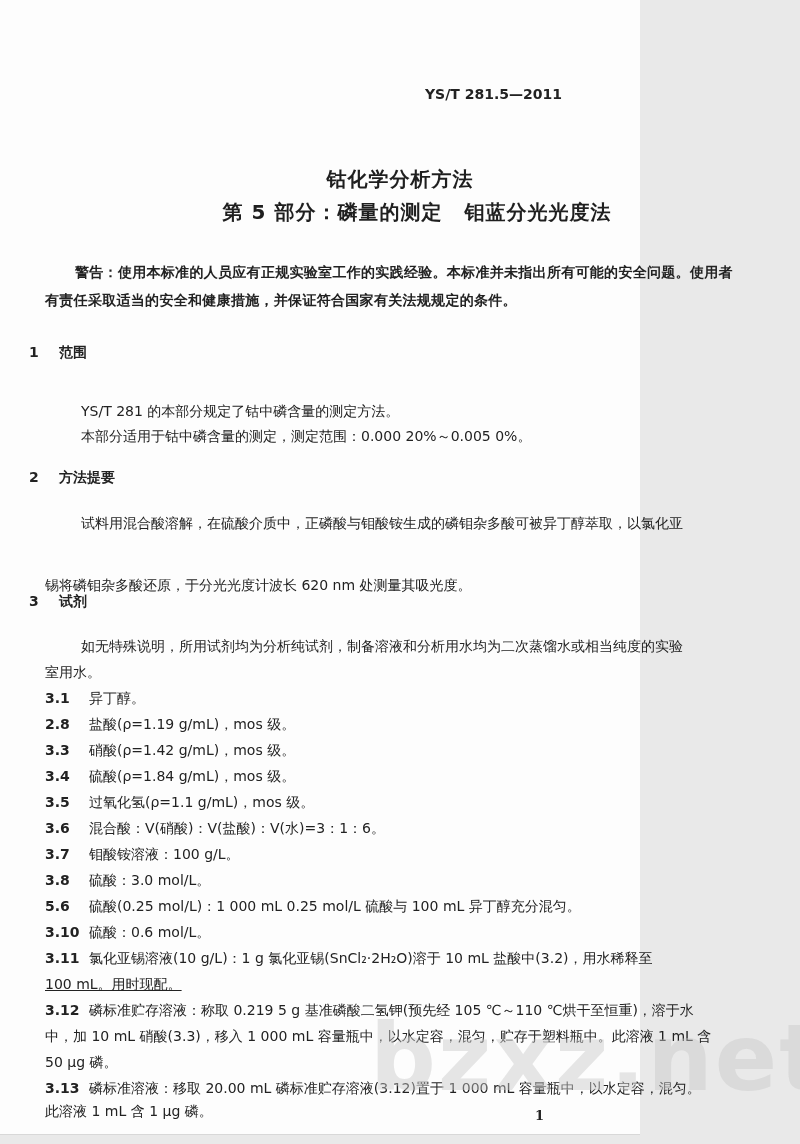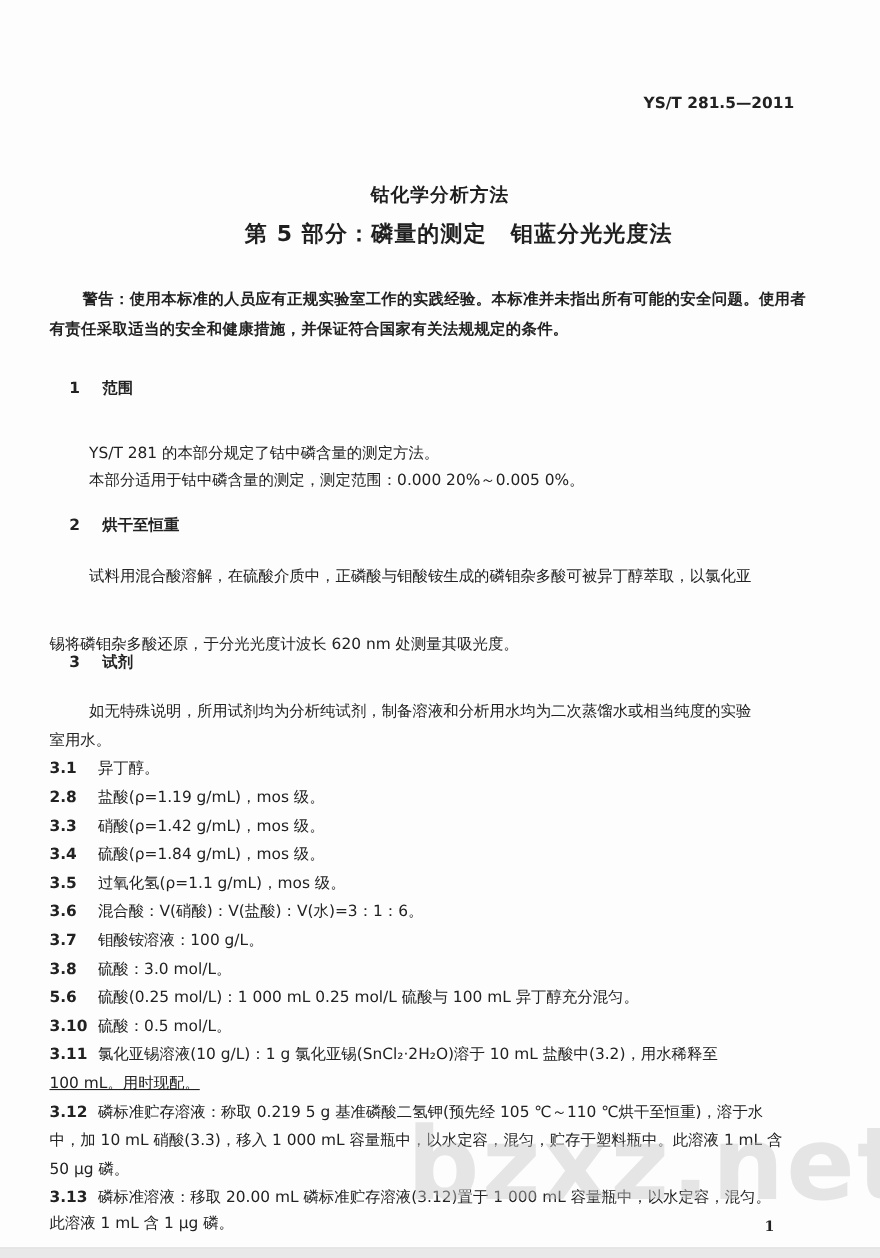--- a/index.html
+++ b/index.html
@@ -1,34 +1,34 @@
 <!DOCTYPE html>
 <html><head>
   <meta charset="utf-8">
   <style>
     html, body { margin: 0; padding: 0; }
     body {
       width: 800px; height: 1144px; background: #e9e9e9; position: relative; overflow: hidden;
       font-family: "DejaVu Serif", "Liberation Serif", serif; color: #222;
     }
     .page {
-      position: absolute; left: 0; top: 0; width: 800px; height: 1134px; background: #fdfdfd;
+      position: absolute; left: 0; top: 0; width: 640px; height: 1134px; background: #fdfdfd;
       border-bottom: 1px solid #d8d8d8;
     }
     .std-code {
       position: absolute; right: 78px; top: 86px; font-family: "DejaVu Sans", sans-serif;
       font-weight: bold; font-size: 14px; color: #222;
     }
     .title { position: absolute; left: 0; width: 800px; text-align: center; font-family: "DejaVu Sans", sans-serif; font-weight: bold; color: #1f1f1f; }
-    .title1 { top: 166px; font-size: 17px; letter-spacing: 1px; }
+    .title1 { top: 166px; font-size: 20px; letter-spacing: 1px; }
     .title2 { top: 199px; font-size: 20px; letter-spacing: 1px; margin-left: 17px; }
     .title2 .gap { display: inline-block; width: 22px; }
     .para { position: absolute; left: 45px; width: 700px; font-size: 14px; line-height: 28px; font-family: "DejaVu Sans", sans-serif; }
     .warning { top: 258px; font-weight: bold; text-indent: 30px; letter-spacing: 0.3px; }
-    .heading { position: absolute; left: 63px; font-size: 14px; font-family: "DejaVu Sans", sans-serif; font-weight: bold; }
+    .heading { position: absolute; left: 29px; font-size: 14px; font-family: "DejaVu Sans", sans-serif; font-weight: bold; }
     .heading .num { display: inline-block; width: 30px; }
     .body-line { position: absolute; left: 81px; font-size: 14px; font-family: "DejaVu Sans", sans-serif; white-space: nowrap; }
     .body-cont { position: absolute; left: 45px; font-size: 14px; font-family: "DejaVu Sans", sans-serif; white-space: nowrap; }
     .item { position: absolute; left: 45px; font-size: 14px; font-family: "DejaVu Sans", sans-serif; white-space: nowrap; }
     .item .inum { display: inline-block; width: 44px; font-weight: bold; }
     .watermark {
       position: absolute; left: 370px; top: 1005px; font-family: "DejaVu Sans", sans-serif; font-weight: bold;
       font-size: 92px; color: rgba(200,200,200,0.45); letter-spacing: 2px; pointer-events: none;
     }
     .page-num { position: absolute; right: 96px; top: 1108px; font-size: 13px; font-weight: bold; font-family: "DejaVu Serif", serif; }
@@ -47,41 +47,41 @@
 
   <div class="para warning">警告：使用本标准的人员应有正规实验室工作的实践经验。本标准并未指出所有可能的安全问题。使用者有责任采取适当的安全和健康措施，并保证符合国家有关法规规定的条件。</div>
 
   <div class="heading" style="top:344px;">
     <span class="num">1</span><span>范围</span>
   </div>
   <div class="body-line" style="top:403px;">YS/T 281 的本部分规定了钴中磷含量的测定方法。</div>
   <div class="body-line" style="top:428px;">本部分适用于钴中磷含量的测定，测定范围：0.000 20%～0.005 0%。</div>
 
   <div class="heading" style="top:469px;">
-    <span class="num">2</span><span>烘干至恒重</span>
+    <span class="num">2</span><span>方法提要</span>
   </div>
   <div class="body-line" style="top:515px;">试料用混合酸溶解，在硫酸介质中，正磷酸与钼酸铵生成的磷钼杂多酸可被异丁醇萃取，以氯化亚</div>
   <div class="body-cont" style="top:541px;margin-top:36px;">锡将磷钼杂多酸还原，于分光光度计波长 620 nm 处测量其吸光度。</div>
 
   <div class="heading" style="top:593px;">
     <span class="num">3</span><span>试剂</span>
   </div>
   <div class="body-line" style="top:638px;">如无特殊说明，所用试剂均为分析纯试剂，制备溶液和分析用水均为二次蒸馏水或相当纯度的实验</div>
   <div class="body-cont" style="top:664px;">室用水。</div>
 
   <div class="item" style="top:690px;"><span class="inum">3.1</span><span>异丁醇。</span></div>
   <div class="item" style="top:716px;"><span class="inum">2.8</span><span>盐酸(ρ=1.19 g/mL)，mos 级。</span></div>
   <div class="item" style="top:742px;"><span class="inum">3.3</span><span>硝酸(ρ=1.42 g/mL)，mos 级。</span></div>
   <div class="item" style="top:768px;"><span class="inum">3.4</span><span>硫酸(ρ=1.84 g/mL)，mos 级。</span></div>
   <div class="item" style="top:794px;"><span class="inum">3.5</span><span>过氧化氢(ρ=1.1 g/mL)，mos 级。</span></div>
   <div class="item" style="top:820px;"><span class="inum">3.6</span><span>混合酸：V(硝酸)：V(盐酸)：V(水)=3：1：6。</span></div>
   <div class="item" style="top:846px;"><span class="inum">3.7</span><span>钼酸铵溶液：100 g/L。</span></div>
   <div class="item" style="top:872px;"><span class="inum">3.8</span><span>硫酸：3.0 mol/L。</span></div>
   <div class="item" style="top:898px;"><span class="inum">5.6</span><span>硫酸(0.25 mol/L)：1 000 mL 0.25 mol/L 硫酸与 100 mL 异丁醇充分混匀。</span></div>
-  <div class="item" style="top:924px;"><span class="inum">3.10</span><span>硫酸：0.5 mol/L。</span></div>
+  <div class="item" style="top:924px;"><span class="inum">3.10</span><span>硫酸：0.6 mol/L。</span></div>
   <div class="item" style="top:950px;"><span class="inum">3.11</span><span>氯化亚锡溶液(10 g/L)：1 g 氯化亚锡(SnCl₂·2H₂O)溶于 10 mL 盐酸中(3.2)，用水稀释至</span></div>
   <div class="body-cont" style="top:976px;text-decoration:underline;">100 mL。用时现配。</div>
   <div class="item" style="top:1002px;"><span class="inum">3.12</span><span>磷标准贮存溶液：称取 0.219 5 g 基准磷酸二氢钾(预先经 105 ℃～110 ℃烘干至恒重)，溶于水</span></div>
   <div class="body-cont" style="top:1028px;">中，加 10 mL 硝酸(3.3)，移入 1 000 mL 容量瓶中，以水定容，混匀，贮存于塑料瓶中。此溶液 1 mL 含</div>
   <div class="body-cont" style="top:1054px;">50 μg 磷。</div>
   <div class="item" style="top:1080px;"><span class="inum">3.13</span><span>磷标准溶液：移取 20.00 mL 磷标准贮存溶液(3.12)置于 1 000 mL 容量瓶中，以水定容，混匀。</span></div>
   <div class="body-cont" style="top:1103px;">此溶液 1 mL 含 1 μg 磷。</div>
 
   <div class="watermark">bzxz.net</div>
 

